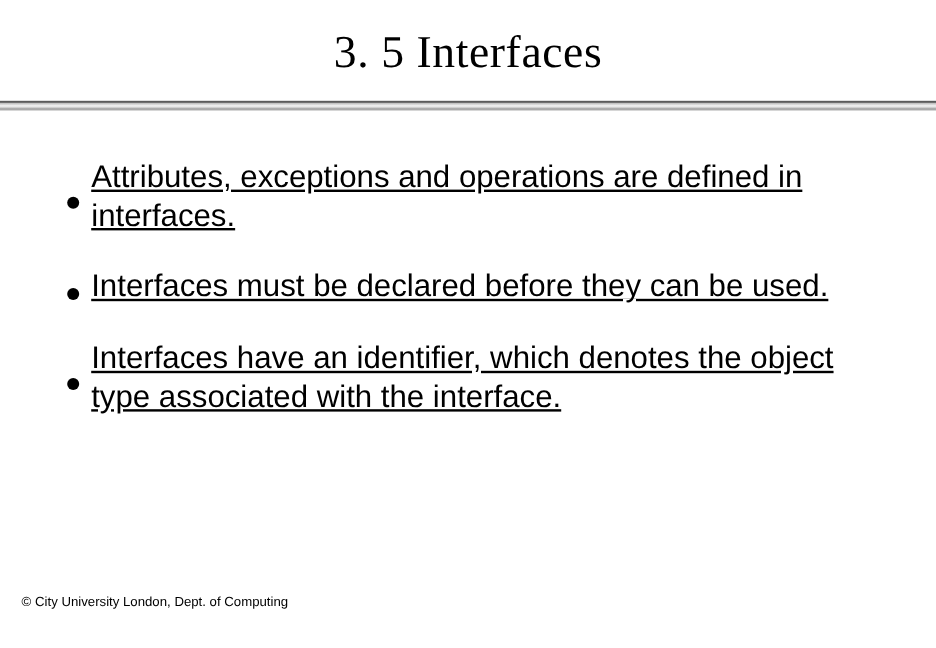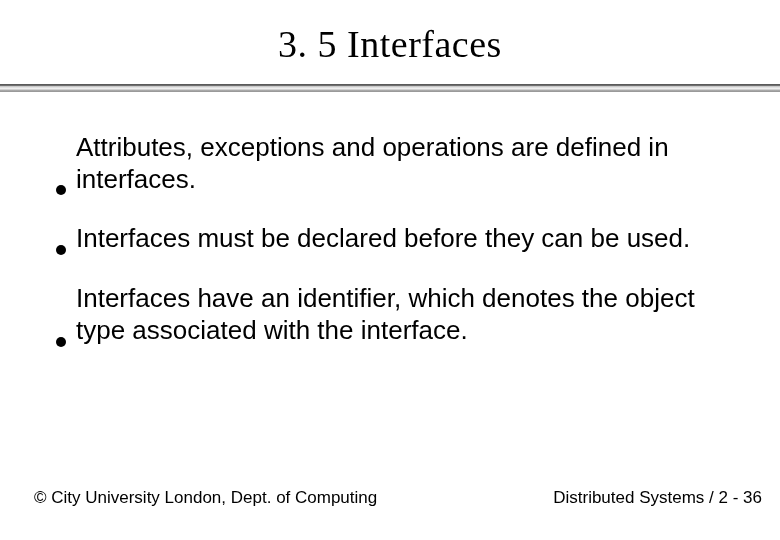--- a/index.html
+++ b/index.html
@@ -2,25 +2,25 @@
 <html><head>
 <meta charset="utf-8">
 <style>
   * { margin: 0; padding: 0; box-sizing: border-box; }
   html, body { width: 780px; height: 540px; background: #ffffff; font-family: Arial, Helvetica, sans-serif; color: #000; }
   .slide { width: 780px; height: 520px; position: relative; }
   .title-area { text-align: center; padding-top: 22px; }
   .title { font-family: "Times New Roman", Times, serif; font-size: 38px; font-weight: 400; letter-spacing: 0.5px; }
   .rule { margin: 18px 0 0 0; height: 8px; width: 100%; background: linear-gradient(to bottom, #6f6f6f 0%, #6f6f6f 18%, #bfbfbf 18%, #f5f5f5 55%, #bfbfbf 85%, #8a8a8a 100%); border-top: 1px solid #5a5a5a; border-bottom: 1px solid #9a9a9a; }
   .body { padding: 40px 46px 0 56px; }
-  .bullet-item { display: flex; align-items: flex-end; margin-bottom: 28px; }
+  .bullet-item { display: flex; align-items: center; margin-bottom: 28px; text-decoration: underline; }
   .dot { width: 10px; height: 10px; border-radius: 50%; background: #000; flex: 0 0 auto; margin-top: 11px; margin-right: 10px; }
   .bullet-text { font-size: 26px; line-height: 1.22; font-weight: 400; }
   .bold-word { font-weight: 700; }
-  .footer { position: absolute; bottom: 12px; left: 16px; right: 0; padding: 0 18px; display: flex; justify-content: space-between; align-items: flex-end; font-size: 17px; font-family: Arial, Helvetica, sans-serif; }
+  .footer { position: absolute; bottom: 12px; left: 0; right: 0; padding: 0 18px; display: flex; justify-content: space-between; align-items: flex-end; font-size: 11px; font-family: Arial, Helvetica, sans-serif; }
 </style>
 </head>
 <body>
 <div class="slide">
 
   <div class="title-area">
     <h1 class="title">3. 5 Interfaces</h1>
   </div>
 
   <div class="rule"></div>
@@ -40,16 +40,15 @@
     <div class="bullet-item">
       <span class="dot"></span>
       <span class="bullet-text">Interfaces have an identifier, which denotes the object type associated with the interface.</span>
     </div>
 
 
   </div>
 
   <div class="footer">
     <span>© City University London, Dept. of Computing</span>
-    <span>Distributed Systems / 2 - 36</span>
   </div>
 
 </div>
 
 </body></html>

